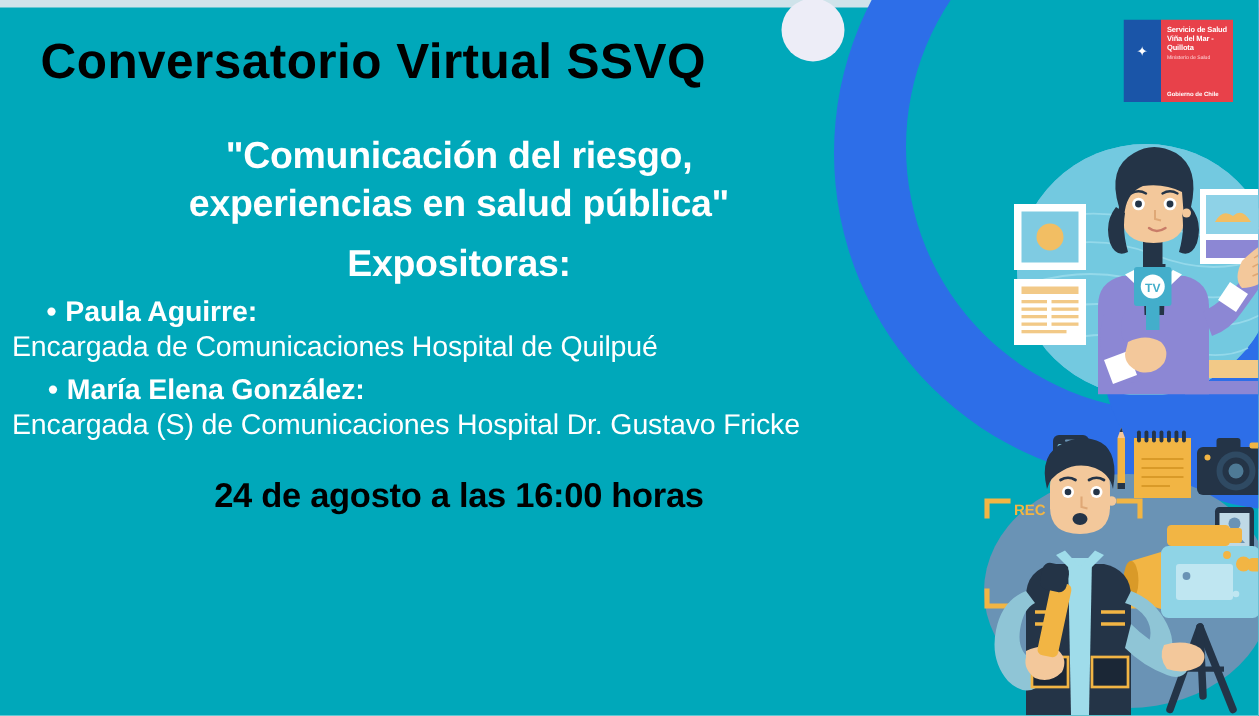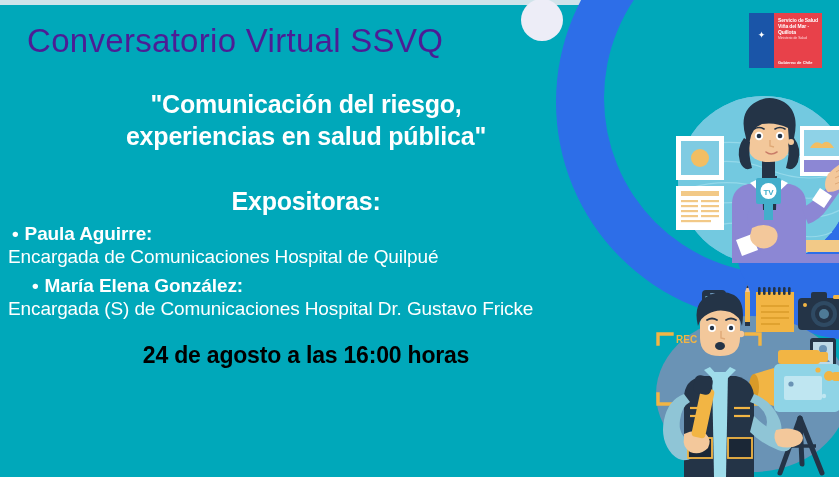--- a/index.html
+++ b/index.html
@@ -86,45 +86,46 @@
     color:#fff; font-size:4px; font-weight:bold;
   }
 
   
   .illo-top { position:absolute; left:652px; top:88px; width:219px; height:175px; }
   .illo-bottom { position:absolute; left:640px; top:268px; width:219px; height:209px; }
 
   
   .title {
     position:absolute; left:27px; top:22px;
-    font-size:33px; color:#4c1d95;
+    font-size:33px; color:#000000;
     letter-spacing:0.3px;
     white-space:nowrap;
+    font-weight:bold;
   }
   .text-col {
     position:absolute; left:0px; top:88px;
     width:612px;
     color:#ffffff;
   }
   .subtitle {
     text-align:center;
     font-size:25px; font-weight:bold;
     line-height:1.28;
     padding:0 28px;
     letter-spacing:-0.2px;
   }
   .expositoras {
     text-align:center;
     font-size:25px; font-weight:bold;
-    margin-top:35px;
+    margin-top:10px;
     letter-spacing:-0.2px;
   }
   .speaker-name {
     font-size:19px; font-weight:bold;
-    padding-left:12px;
+    padding-left:31px;
     margin-top:7px;
     letter-spacing:-0.1px;
   }
   .speaker-name .bullet { margin-right:6px; }
   .speaker-role {
     font-size:19px; font-weight:normal;
     padding:0 8px 0 8px;
     line-height:1.22;
     letter-spacing:-0.1px;
   }

